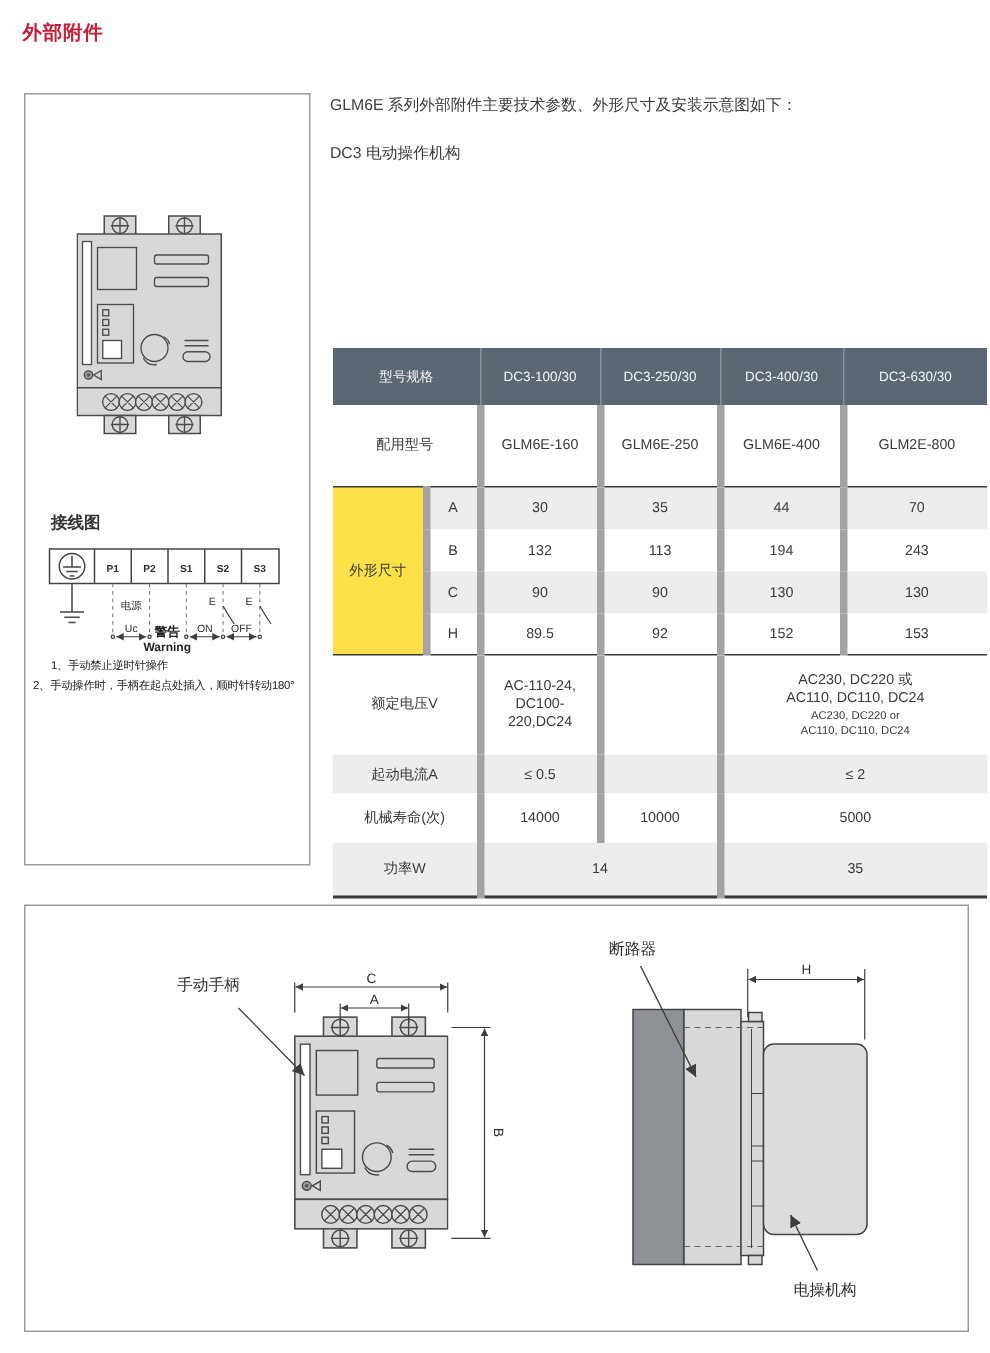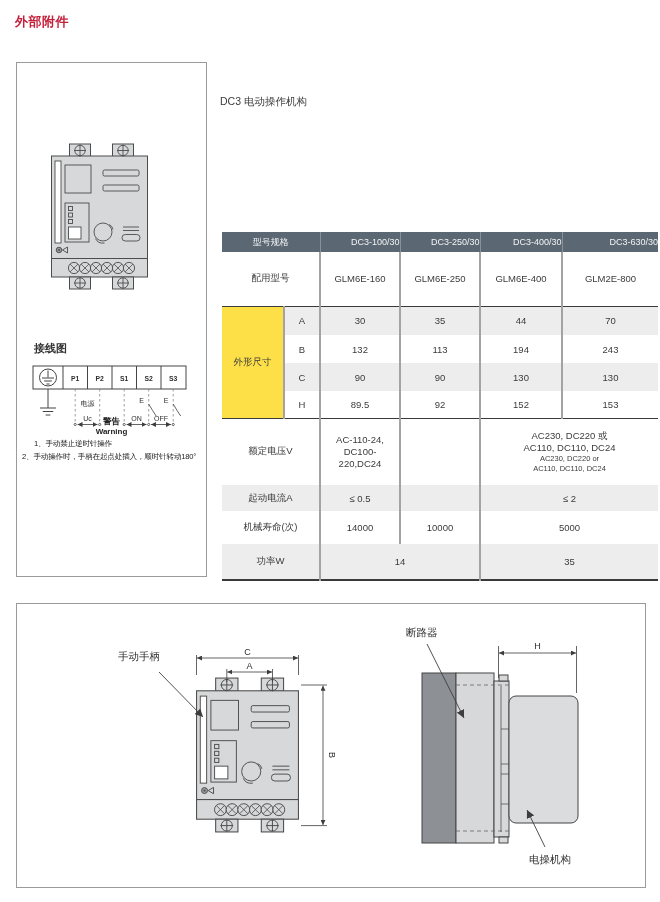--- a/index.html
+++ b/index.html
@@ -13,23 +13,23 @@
   #bottom-panel{left:16px;top:603px;width:628px;height:283px;}
   .wiring-caption{left:17px;top:278px;font-size:11px;font-weight:bold;color:#333;}
   .warn-cn{left:0;top:353px;width:100%;text-align:center;font-size:8.5px;font-weight:bold;color:#222;}
   .warn-en{left:0;top:364px;width:100%;text-align:center;font-size:8px;font-weight:bold;color:#222;}
   .note{left:5px;font-size:7.6px;color:#222;white-space:nowrap;letter-spacing:-.2px;}
   
   #spec-table{position:absolute;left:222px;top:232px;width:436px;border-collapse:collapse;table-layout:fixed;
               font-size:9.5px;color:#3b3b3b;border-bottom:2px solid #3a3a3a;}
   #spec-table td{text-align:center;vertical-align:middle;padding:0;}
   #spec-table .th{background:#5b6773;color:#f3f4f5;font-size:9px;font-weight:normal;}
-  #spec-table .th + .th{border-left:1px solid rgba(255,255,255,.28);text-align:right;}
+  #spec-table .th + .th{border-left:1px solid rgba(255,255,255,.28);}
   #spec-table .gray td{background:#ededee;}
-  #spec-table .vl{border-left:2px solid #a3a3a3;}
+  #spec-table .vl{border-left:5px solid #a3a3a3;}
   #spec-table tr.darktop td{border-top:1.5px solid #3a3a3a;}
   .volt-line{line-height:12px;}
   .volt-sm{font-size:7.5px;line-height:10px;}
   svg text{font-family:"Liberation Sans",sans-serif;fill:#2e2e2e;}
   .fig-label{font-size:10.5px;}
   .dim-label{font-size:9px;}
   .term-label{font-size:6.8px;font-weight:bold;}
   .wire-label{font-size:7px;}
 </style>
 </head>
@@ -89,20 +89,21 @@
           <circle cx="67" cy="125" r="5.6"></circle>
             <circle cx="78" cy="125" r="5.6"></circle>
         </g>
         <path fill="none" stroke="#4c4c4c" stroke-width="0.8" d="M19.1,121.1 L26.9,128.9 M19.1,128.9 L26.9,121.1 M30.1,121.1 L37.9,128.9 M30.1,128.9 L37.9,121.1 M41.1,121.1 L48.9,128.9 M41.1,128.9 L48.9,121.1 M52.1,121.1 L59.9,128.9 M52.1,128.9 L59.9,121.1 M63.1,121.1 L70.9,128.9 M63.1,128.9 L70.9,121.1 M74.1,121.1 L81.9,128.9 M74.1,128.9 L81.9,121.1"></path>
       </symbol>
     </defs>
   </svg>
 
   <div id="page-title" class="abs">外部附件</div>
 
+  <div class="abs intro-line" style="top:63px;">GLM6E 系列外部附件主要技术参数、外形尺寸及安装示意图如下：</div>
   <div class="abs intro-line" style="top:95px;">DC3 电动操作机构</div>
 
   <div id="left-panel" class="abs panel">
     <svg class="abs" style="left:34px;top:80px;" width="97" height="147">
       <use href="#dev" x="0" y="0" width="97" height="147"></use>
     </svg>
 
     <div class="abs wiring-caption">接线图</div>
 
     <svg class="abs" style="left:10px;top:300px;" width="175" height="70" viewBox="0 0 175 70">
@@ -154,21 +155,21 @@
   <table id="spec-table">
     <colgroup>
         <col style="width:62px">
         <col style="width:36px">
         <col style="width:80px">
         <col style="width:80px">
         <col style="width:82px">
         <col style="width:96px">
       </colgroup>
     <tbody>
-        <tr style="height:20px">
+        <tr style="height:38px">
       <td class="th" colspan="2">型号规格</td>
       <td class="th">DC3-100/30</td>
       <td class="th">DC3-250/30</td>
       <td class="th">DC3-400/30</td>
       <td class="th">DC3-630/30</td>
     </tr>
     <tr style="height:54px">
       <td colspan="2">配用型号</td>
       <td class="vl">GLM6E-160</td>
       <td class="vl">GLM6E-250</td>

